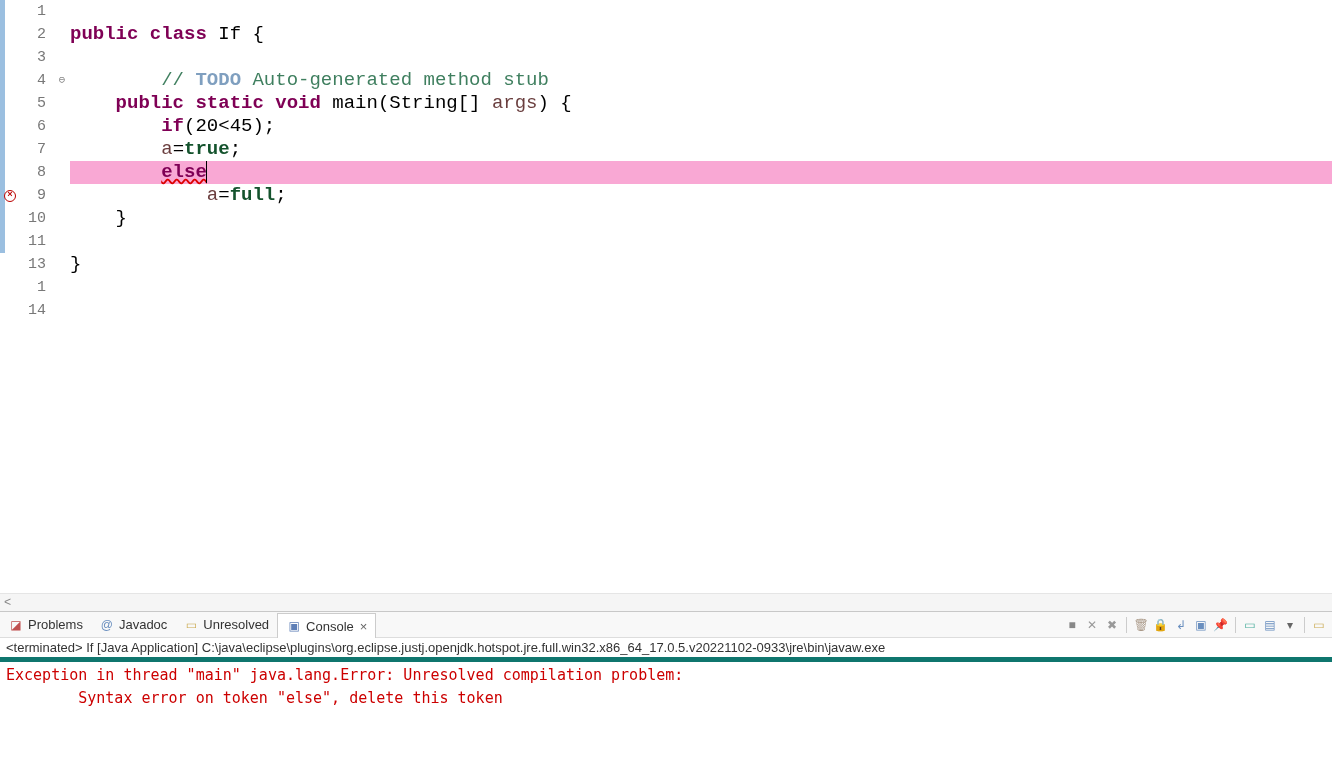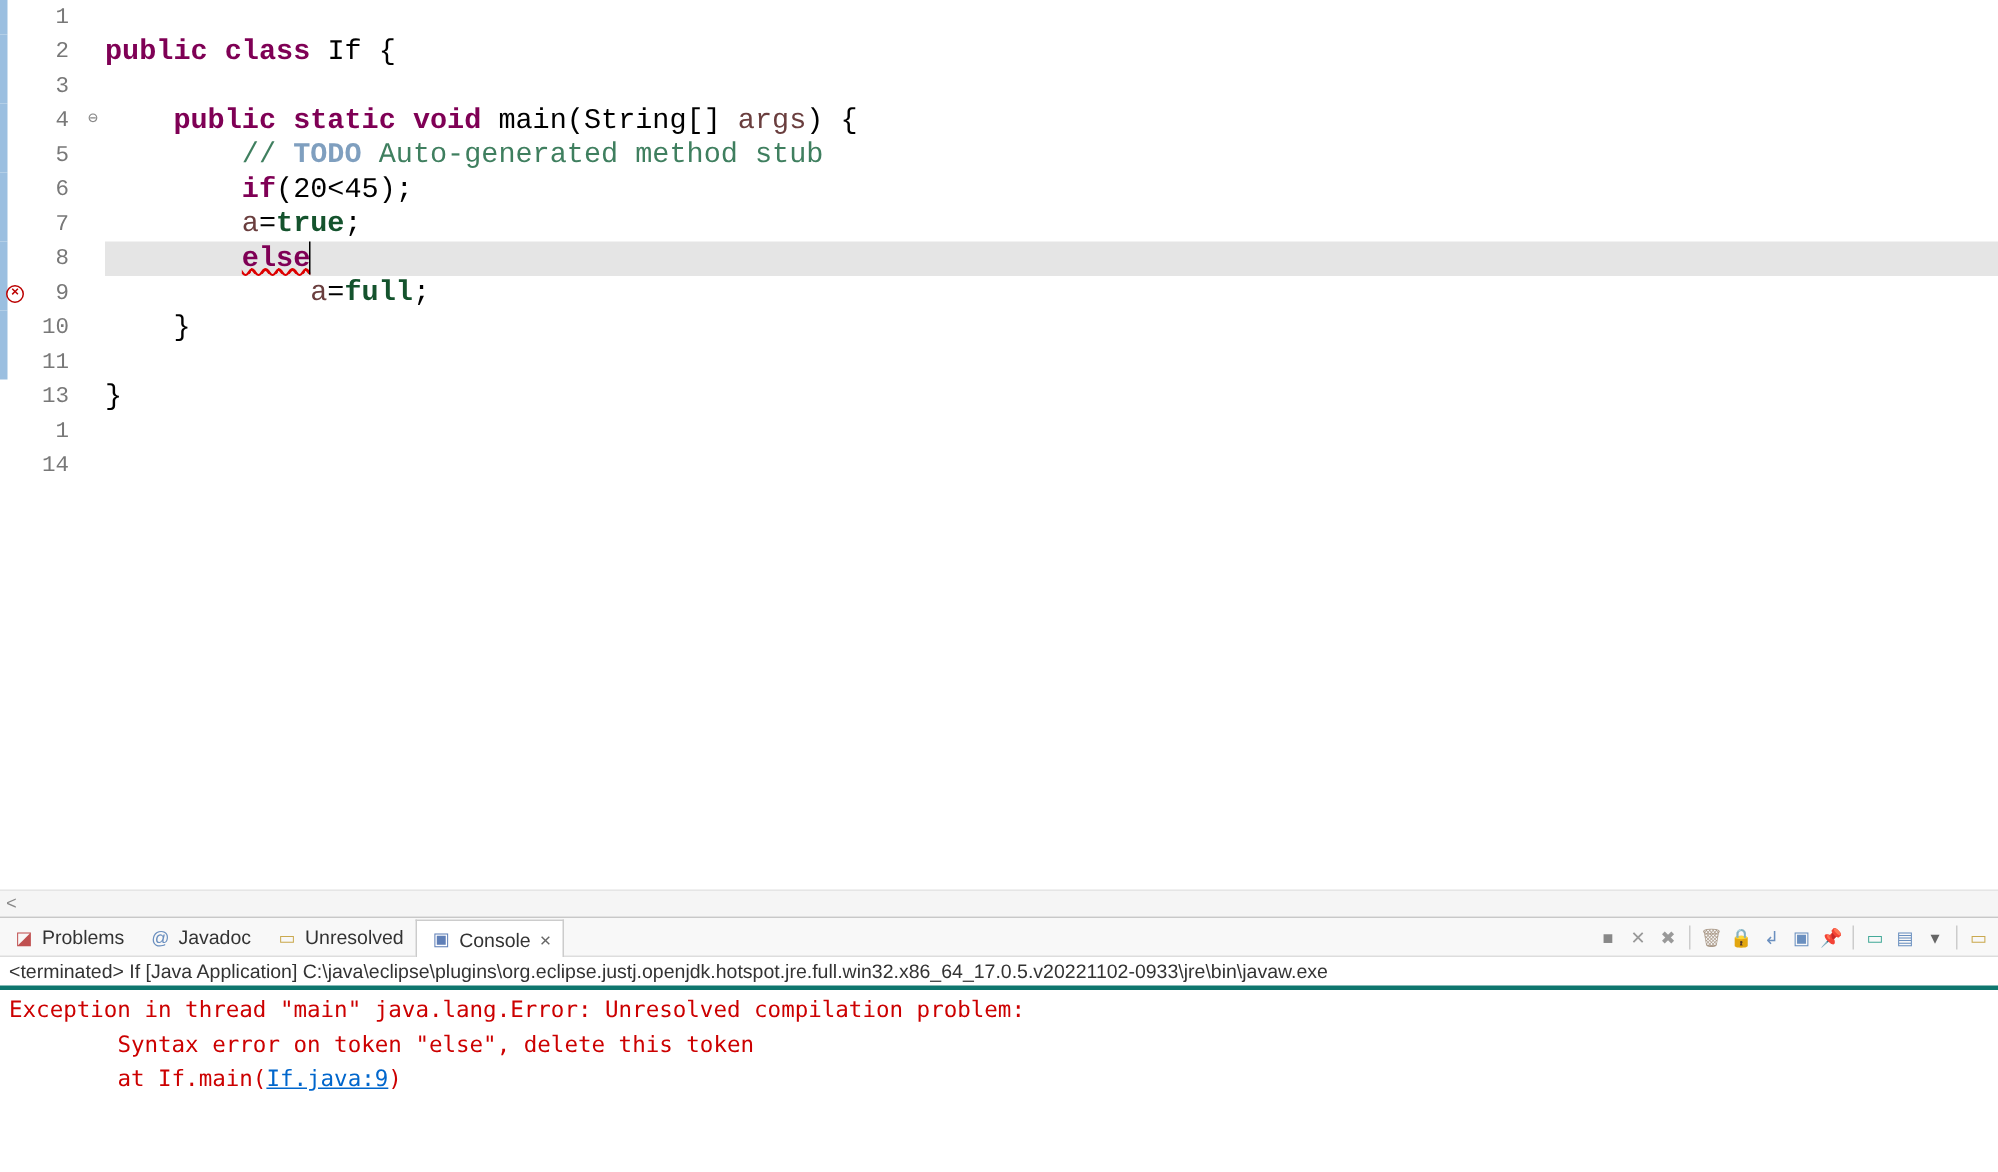--- a/index.html
+++ b/index.html
@@ -76,21 +76,21 @@
     position: relative;
   }
   .code-line {
     height: 23px;
     line-height: 23px;
     white-space: pre;
     padding-left: 0;
     font-family: Consolas, 'Courier New', monospace;
     font-size: 19px;
   }
-  .hl-line { background: #e5e5e5; }
+  .hl-line { background: #f9a8d4; }
   .kw { color: #7f0055; font-weight: bold; }
   .typename { color: #000; }
   .comment { color: #3f7f5f; }
   .todo { color: #7f9fbf; font-weight: bold; }
   .var { color: #6a3e3e; }
   .lit { color: #14532d; font-weight:bold; }
   .sq-underline {
     text-decoration: underline wavy #d00;
     text-decoration-skip-ink: none;
   }
@@ -159,21 +159,21 @@
     font-size: 12px;
     color: #666;
     cursor: pointer;
   }
   .tsep { width:1px; height:16px; background:#ccc; margin: 0 3px; }
   .console-sub {
     font-family: 'Segoe UI', Tahoma, sans-serif;
     font-size: 13px;
     padding: 2px 6px;
     color: #333;
-    border-bottom: 3px solid #0f766e;
+    border-bottom: 5px solid #0f766e;
     white-space: nowrap;
   }
   .console-body {
     flex:1;
     padding: 2px 6px;
     font-family: Consolas, monospace;
     font-size: 15px;
     overflow:hidden;
   }
   .con-err { color: #cc0000; white-space: pre; line-height: 23px; }
@@ -279,22 +279,22 @@
       <div class="gutter-row">
         <div class="marker-col"></div>
         <div class="linenum">14</div>
         <div class="fold-col"></div>
       </div>
     </div>
   <div class="code-area" id="code">
       <div class="code-line"></div>
       <div class="code-line"><span class="kw">public</span> <span class="kw">class</span> <span class="typename">If</span> {</div>
       <div class="code-line"></div>
+      <div class="code-line">        <span class="comment">// </span><span class="todo">TODO</span><span class="comment"> Auto-generated method stub</span></div>
       <div class="code-line">    <span class="kw">public</span> <span class="kw">static</span> <span class="kw">void</span> main(String[] <span class="var">args</span>) {</div>
-      <div class="code-line">        <span class="comment">// </span><span class="todo">TODO</span><span class="comment"> Auto-generated method stub</span></div>
       <div class="code-line">        <span class="kw">if</span>(20&lt;45);</div>
       <div class="code-line">        <span class="var">a</span>=<span class="lit">true</span>;</div>
       <div class="code-line hl-line">        <span class="kw sq-underline">else</span><span class="cursor"></span></div>
       <div class="code-line">            <span class="var">a</span>=<span class="lit">full</span>;</div>
       <div class="code-line">    }</div>
       <div class="code-line"></div>
       <div class="code-line">}</div>
       <div class="code-line"></div>
     </div>
 </div>
@@ -335,15 +335,14 @@
       <span class="tbtn">▾</span>
       <span class="tsep"></span>
       <span class="tbtn" style="color:#caa94f">▭</span>
     </div>
   </div>
   <div class="console-sub">&lt;terminated&gt; If [Java Application] C:\java\eclipse\plugins\org.eclipse.justj.openjdk.hotspot.jre.full.win32.x86_64_17.0.5.v20221102-0933\jre\bin\javaw.exe</div>
   <div class="console-body" id="console-body">
       <div class="con-err">Exception in thread "main" java.lang.Error: Unresolved compilation problem: </div>
       <div class="con-err">	Syntax error on token "else", delete this token</div>
       <div class="con-err"></div>
-      <div class="con-err">	at If.main(<span class="con-link">If.java:9</span>)</div>
     </div>
 </div>
 
 </body></html>

